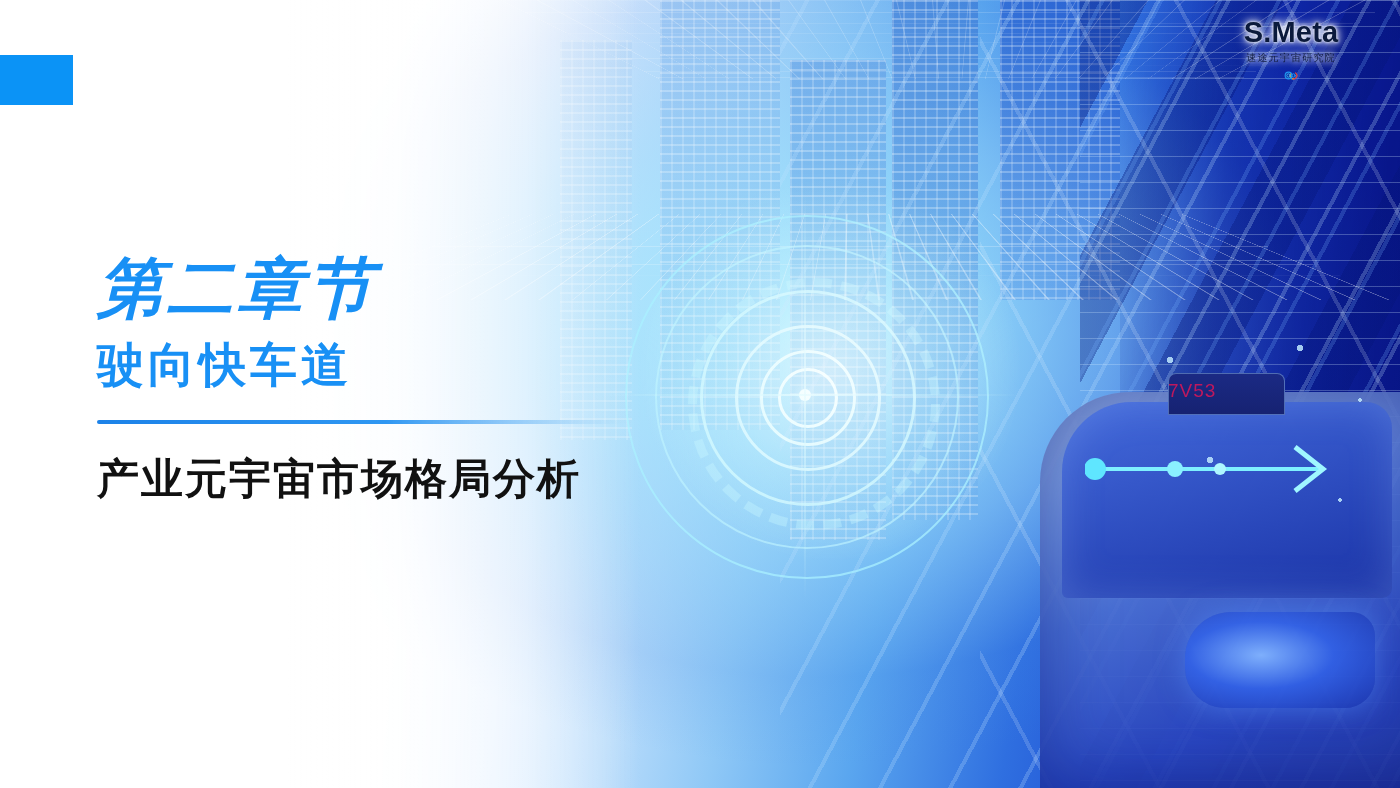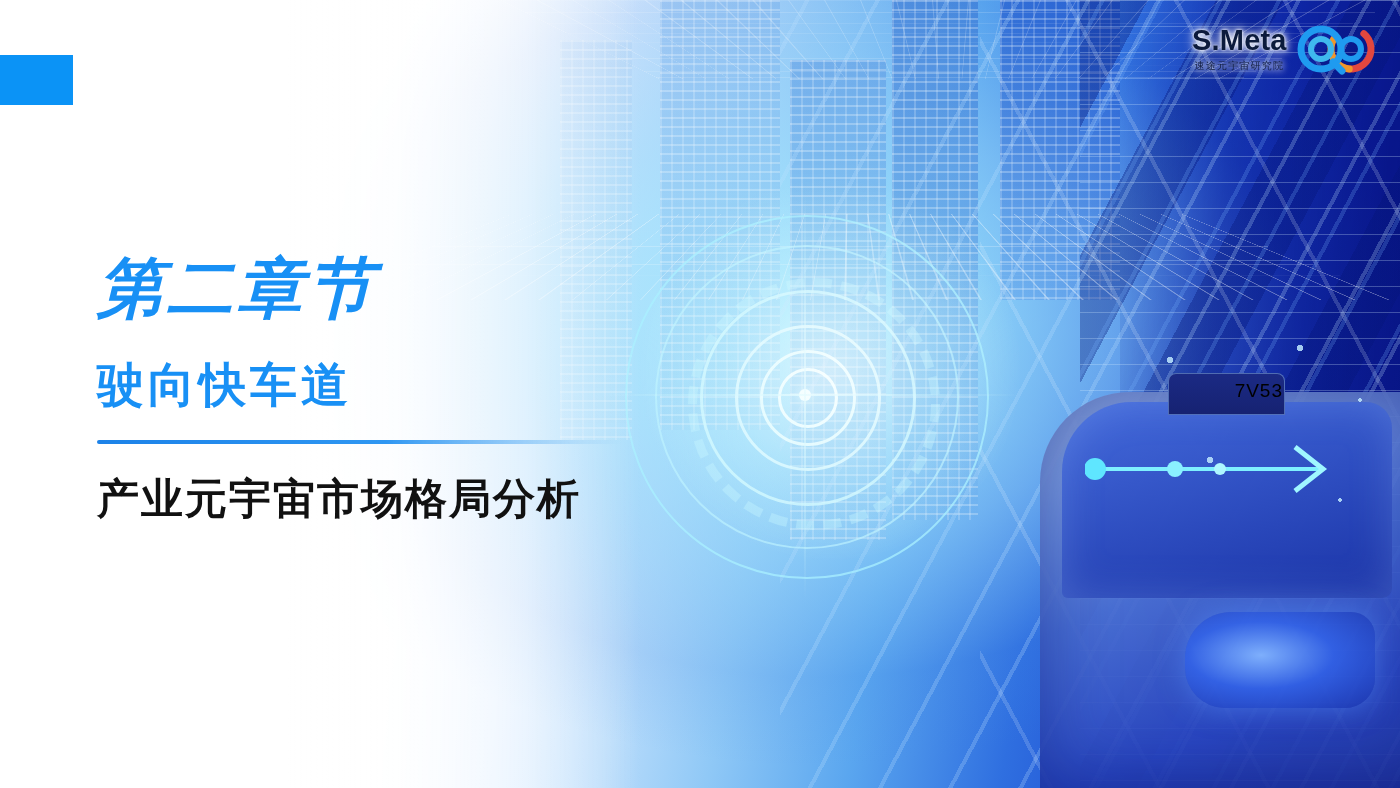--- a/index.html
+++ b/index.html
@@ -117,21 +117,21 @@
   .corner-tab {
     position: absolute;
     left: 0; top: 55px;
     width: 73px; height: 50px;
   }
 
   .logo-wrap {
     position: absolute;
     left: 1192px; top: 18px;
     width: 198px; height: 62px;
-    display: flex; align-items: center; gap: 6px;
+    display: flex; align-items: center; gap: 6px; flex-direction: column;
   }
   .logo-text-col { display: flex; flex-direction: column; align-items: center; }
   .logo-word {
     font-size: 29px; font-weight: bold; letter-spacing: .2px;
     color: #0b1a3c; line-height: 1;
     text-shadow: 0 0 7px #fff, 0 0 12px #fff, 0 0 3px #fff;
     white-space: nowrap;
   }
   .logo-sub {
     margin-top: 4px;
@@ -139,21 +139,21 @@
     text-shadow: 0 0 6px #fff, 0 0 10px #fff;
     white-space: nowrap;
   }
 
   .title-block { position: absolute; left: 97px; top: 255px; width: 700px; }
   .title-main {
     font-size: 66px; font-weight: bold; line-height: 1.02;
     color: #1890f5; letter-spacing: 4px; white-space: nowrap; font-style: italic;
   }
   .title-sub {
-    margin-top: 38px;
+    margin-top: 18px;
     font-size: 47px; font-weight: bold; line-height: 1.05;
     color: #1890f5; letter-spacing: 4px; white-space: nowrap;
   }
   .rule {
     margin-top: 30px;
     width: 525px; height: 4px; border-radius: 2px;
     background: linear-gradient(90deg, #1c82e8 0%, #2f97f2 55%, rgba(120,190,245,0.25) 92%, rgba(255,255,255,0) 100%);
   }
   .title-desc {
     margin-top: 32px;
@@ -210,22 +210,22 @@
               border-radius:90px 40px 0 0;
               background:linear-gradient(160deg,#9db6e8 0%,#7e9de0 18%,#4b6fd2 45%,#2c49c2 75%,#23379f 100%);
               box-shadow:inset 0 0 70px rgba(10,24,120,.55);opacity:.93;"></div>
   <div class="bg-layer" style="left:1062px;top:402px;width:330px;height:196px;
               border-radius:70px 26px 10px 6px;
               background:linear-gradient(165deg,rgba(60,100,220,.88),rgba(26,50,165,.95));
               box-shadow:inset 0 0 40px rgba(160,200,255,.25);"></div>
   <div class="bg-layer" style="left:1168px;top:373px;width:115px;height:40px;border-radius:8px 8px 0 0;
               background:linear-gradient(180deg,#1b2a84,#162272);
               border:1px solid rgba(150,200,255,.45);"></div>
-  <div style="position:absolute;left:1168px;top:380px;width:115px;text-align:right;
-              color:#000000;font-size:19px;letter-spacing:1px;font-family:'Liberation Sans',sans-serif;">7V53</div>
+  <div style="position:absolute;left:1168px;top:380px;width:115px;text-align:left;
+              color:#be185d;font-size:19px;letter-spacing:1px;font-family:'Liberation Sans',sans-serif;">7V53</div>
   <div class="bg-layer" style="left:1185px;top:612px;width:190px;height:96px;border-radius:46px 24px 30px 40px;
               background:radial-gradient(ellipse at 40% 45%, rgba(130,180,255,.95) 0%, rgba(50,100,235,.8) 45%, rgba(25,50,170,.7) 100%);
               box-shadow:0 0 28px rgba(90,150,255,.5);"></div>
 
   <svg class="bg-layer" style="left:1085px;top:435px;width:260px;height:70px;" viewBox="0 0 260 70">
     <line x1="8" y1="34" x2="236" y2="34" stroke="#7ff0ff" stroke-width="4"></line>
     <polyline points="210,12 238,34 210,56" fill="none" stroke="#9ff6ff" stroke-width="5"></polyline>
     <circle cx="10" cy="34" r="11" fill="#5fe6ff"></circle>
     <circle cx="90" cy="34" r="8" fill="#8af0ff"></circle>
     <circle cx="135" cy="34" r="6" fill="#aef6ff"></circle>

